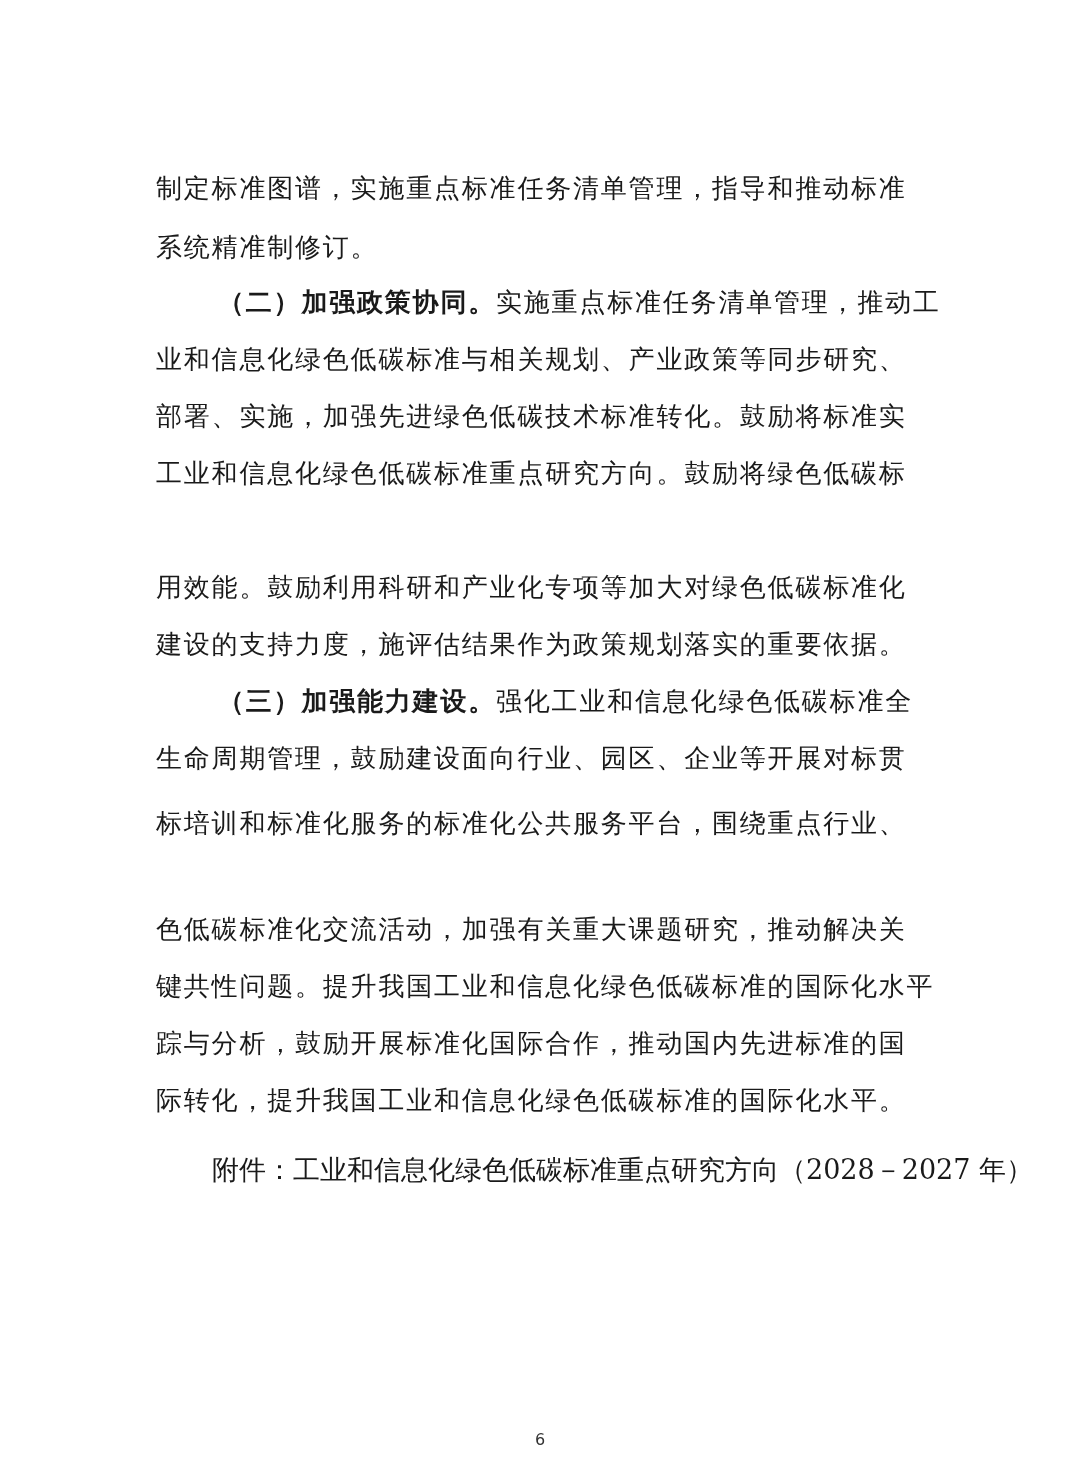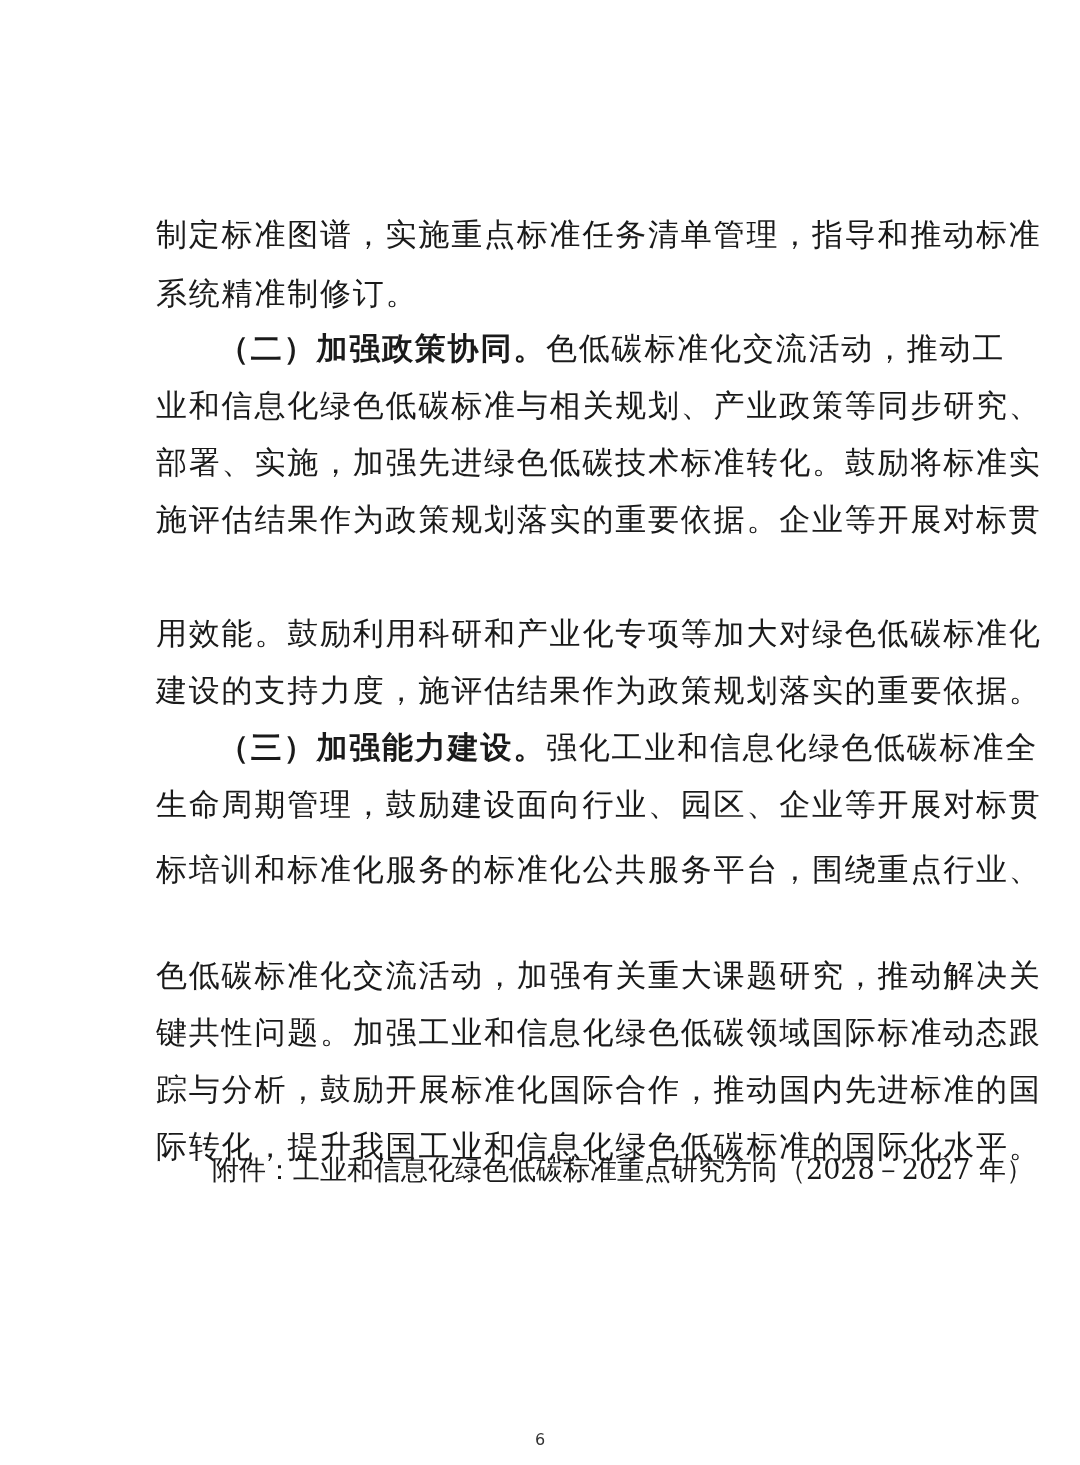--- a/index.html
+++ b/index.html
@@ -1,45 +1,45 @@
 <!DOCTYPE html>
 <html><head>
 <meta charset="utf-8">
 <style>
   html, body { margin: 0; padding: 0; background: #ffffff; }
   body { width: 1080px; height: 1465px; position: relative; overflow: hidden;
          font-family: "DejaVu Serif", "Liberation Serif", serif; color: #1a1a1a; }
   .page { position: absolute; left: 0; top: 0; width: 1080px; height: 1465px; }
-  .line { position: absolute; left: 156px; width: 770px; font-size: 31px; line-height: 40px;
-          white-space: nowrap; letter-spacing: 1.8px; margin-top: 46px; }
+  .line { position: absolute; left: 156px; width: 770px; font-size: 26px; line-height: 40px;
+          white-space: nowrap; letter-spacing: 1.8px; }
   .indent { left: 218px; }
   .bold { font-weight: bold; }
   .attach { position: absolute; left: 212px; top: 1150px; font-size: 27px; line-height: 40px;
             white-space: nowrap; letter-spacing: 0px; }
   .pagenum { position: absolute; left: 0; width: 1080px; top: 1430px; text-align: center;
              font-family: "DejaVu Sans", sans-serif; font-size: 16px; color: #333; }
 </style>
 </head>
 <body>
 
 <div class="page">
   <div class="line" style="top:168px">制定标准图谱，实施重点标准任务清单管理，指导和推动标准</div>
   <div class="line" style="top:227px">系统精准制修订。</div>
 
-  <div class="line indent" style="top:282px"><span class="bold">（二）加强政策协同。</span><span>色低碳标准化交流活动，推动工</span></div>
+  <div class="line indent" style="top:282px"><span class="bold">（二）加强政策协同。</span><span>实施重点标准任务清单管理，推动工</span></div>
   <div class="line" style="top:339px">业和信息化绿色低碳标准与相关规划、产业政策等同步研究、</div>
   <div class="line" style="top:396px">部署、实施，加强先进绿色低碳技术标准转化。鼓励将标准实</div>
-  <div class="line" style="top:453px">施评估结果作为政策规划落实的重要依据。企业等开展对标贯</div>
+  <div class="line" style="top:453px">工业和信息化绿色低碳标准重点研究方向。鼓励将绿色低碳标</div>
   <div class="line" style="top:567px">用效能。鼓励利用科研和产业化专项等加大对绿色低碳标准化</div>
   <div class="line" style="top:624px">建设的支持力度，施评估结果作为政策规划落实的重要依据。</div>
 
   <div class="line" style="top:738px">生命周期管理，鼓励建设面向行业、园区、企业等开展对标贯</div>
   <div class="line indent" style="top:681px"><span class="bold">（三）加强能力建设。</span><span>强化工业和信息化绿色低碳标准全</span></div>
   <div class="line" style="top:803px">标培训和标准化服务的标准化公共服务平台，围绕重点行业、</div>
   <div class="line" style="top:909px">色低碳标准化交流活动，加强有关重大课题研究，推动解决关</div>
-  <div class="line" style="top:966px">键共性问题。加强工业和信息化绿色低碳领域国际标准动态跟</div>
+  <div class="line" style="top:966px">键共性问题。提升我国工业和信息化绿色低碳标准的国际化水平</div>
   <div class="line" style="top:1023px">踪与分析，鼓励开展标准化国际合作，推动国内先进标准的国</div>
   <div class="line" style="top:1080px">际转化，提升我国工业和信息化绿色低碳标准的国际化水平。</div>
 
   <div class="attach">附件：工业和信息化绿色低碳标准重点研究方向（2028－2027 年）</div>
 
   <div class="pagenum">6</div>
 </div>
 
 </body></html>

